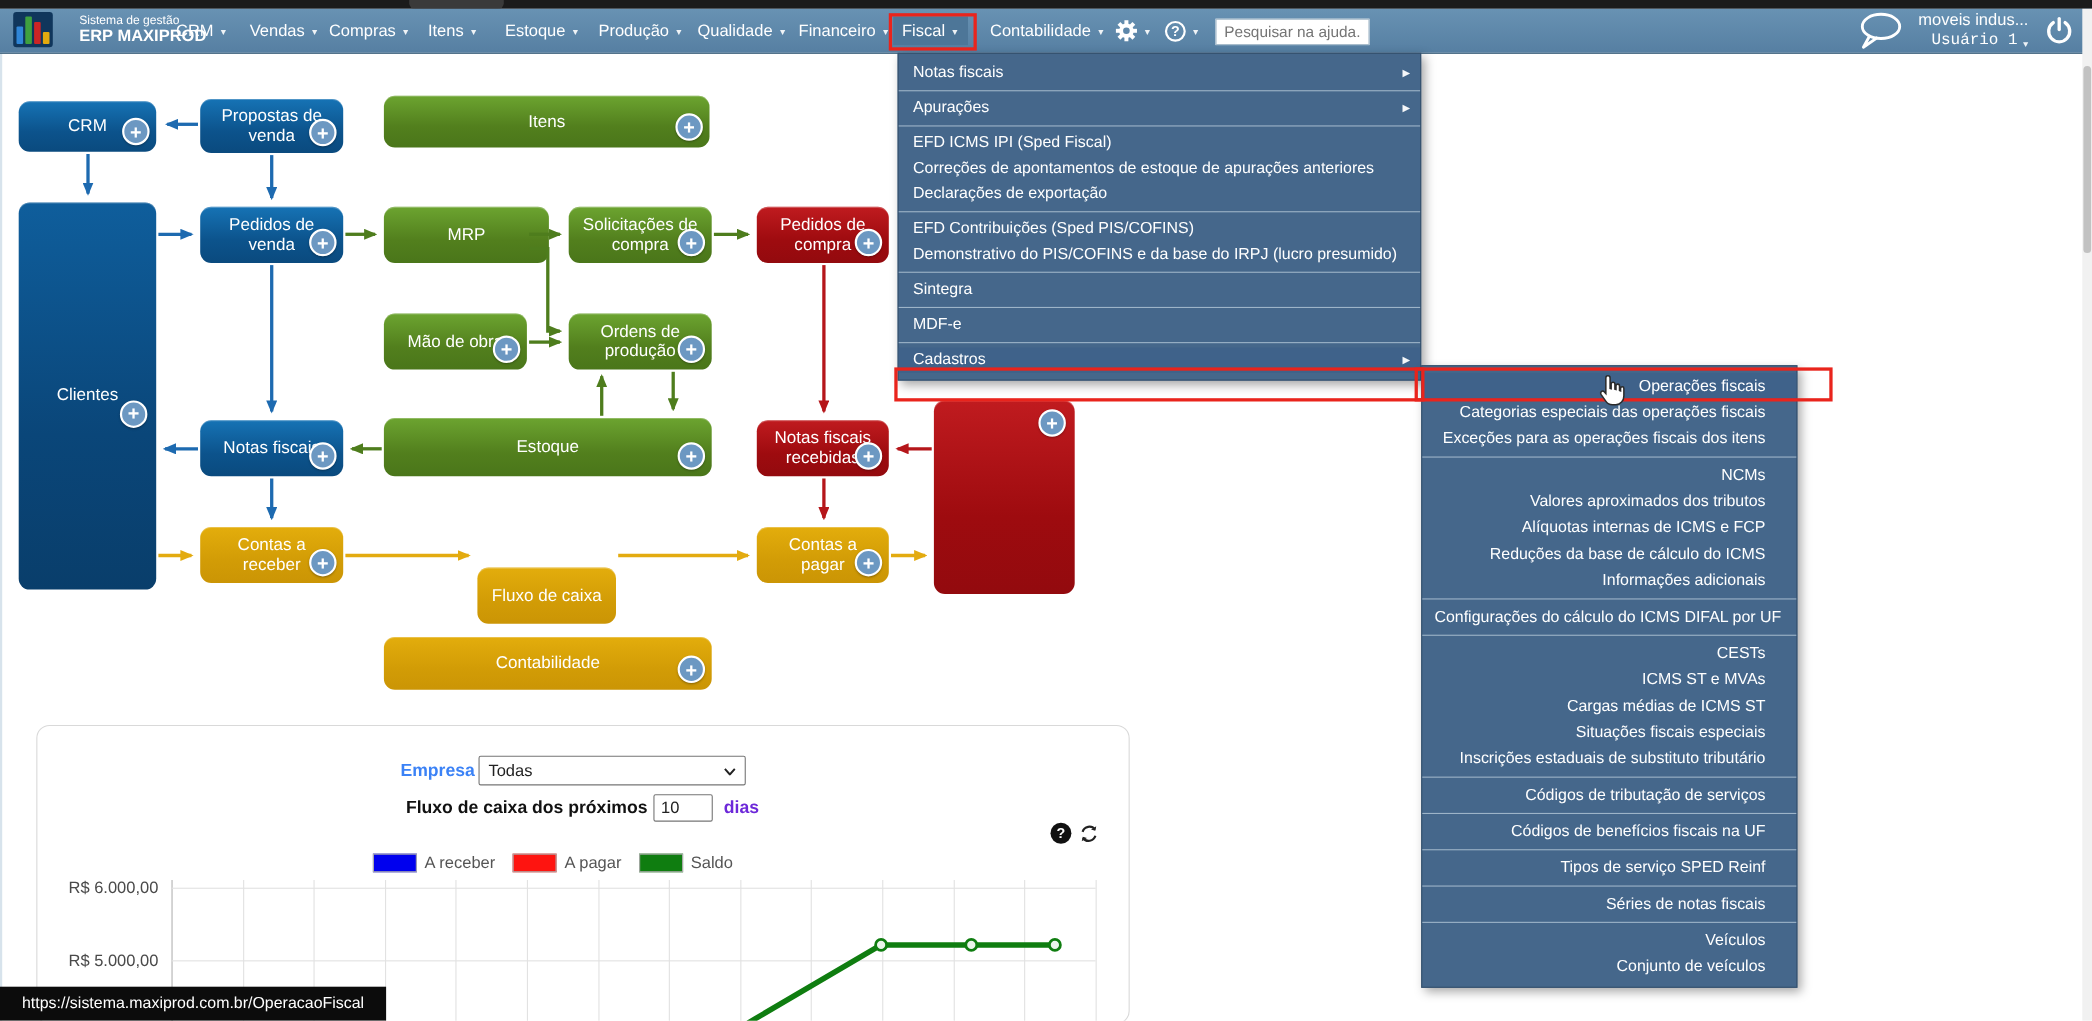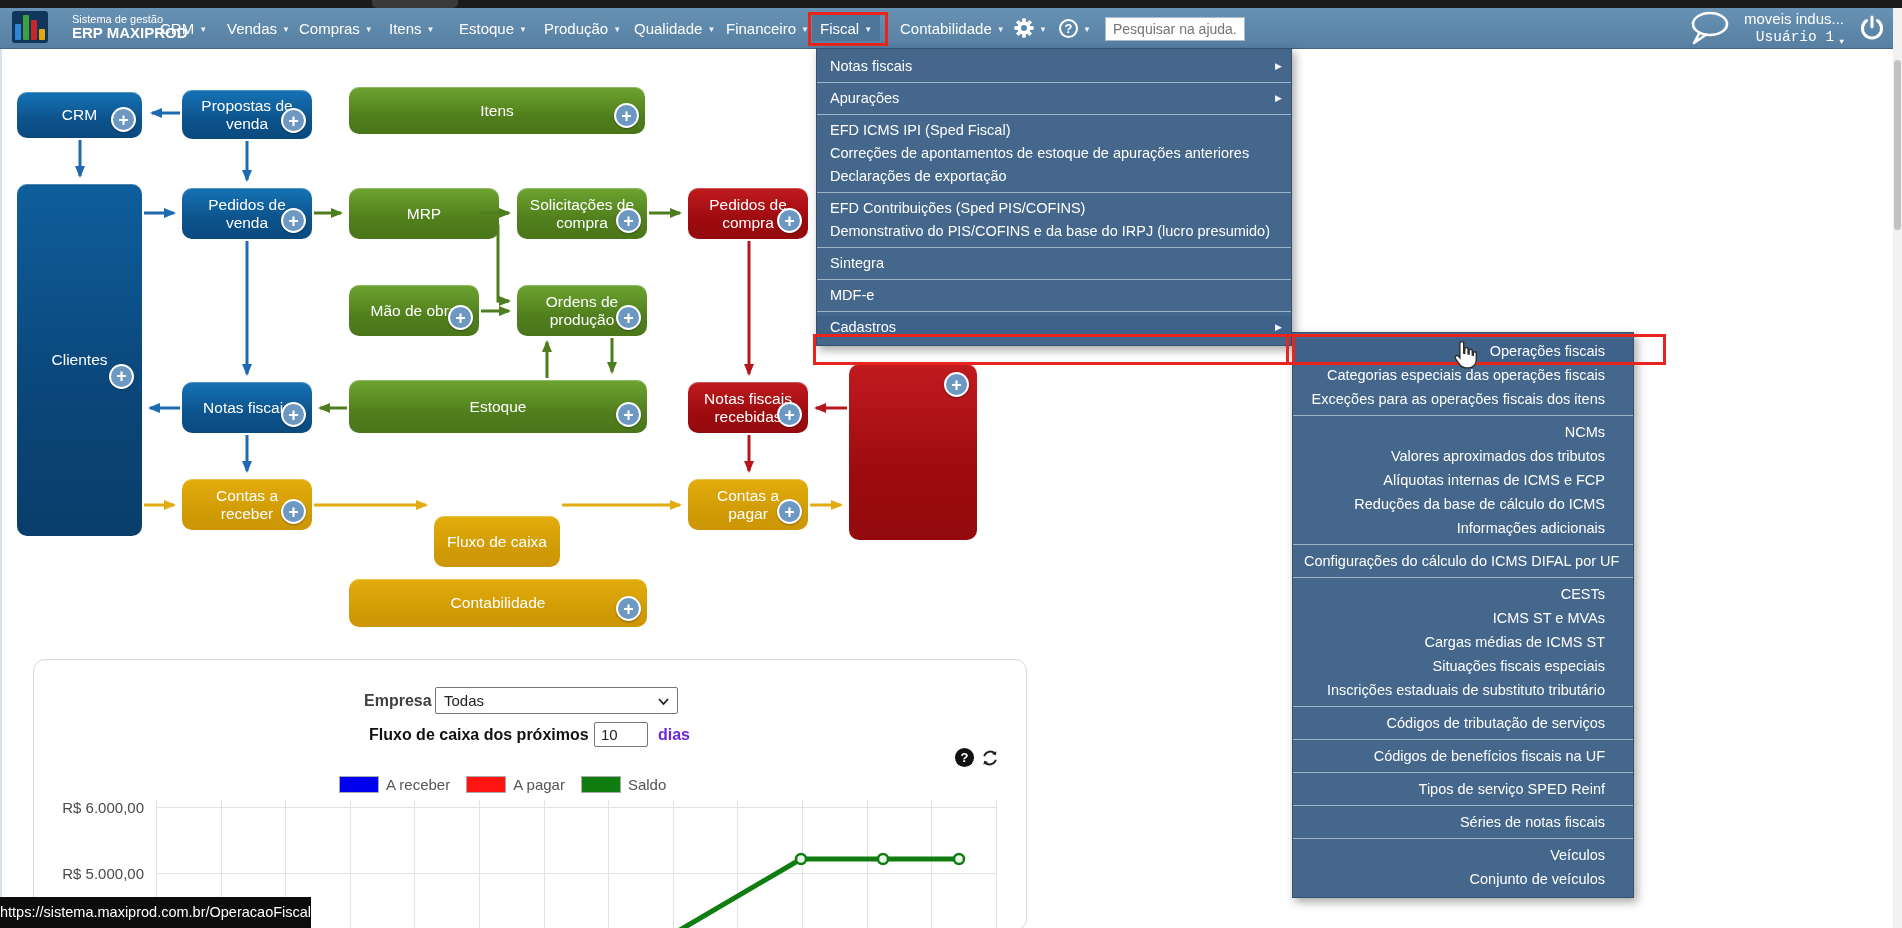--- a/index.html
+++ b/index.html
@@ -3,21 +3,21 @@
 <meta charset="utf-8">
 <style>
   html,body{margin:0;padding:0;width:1902px;height:928px;overflow:hidden;background:#fff;
     font-family:"Liberation Sans",sans-serif;position:relative;}
   
   .topstrip{position:absolute;top:0;left:0;width:1902px;height:8px;background:#1b1b1b;z-index:40;}
   .tab-notch{position:absolute;top:0;left:372px;width:86px;height:8px;background:#3a3a3a;border-radius:0 0 5px 5px;}
   .scroll-track{position:absolute;top:8px;right:0;width:9px;height:920px;background:#f1f1f1;z-index:95;}
   .scroll-thumb{position:absolute;top:52px;left:1px;width:7px;height:170px;background:#c2c2c2;border-radius:4px;}
   .status-tip{position:absolute;left:0;top:897px;height:31px;line-height:31px;background:#0c0c0c;color:#fff;
-    font-size:14.5px;padding:0 0;z-index:90;}
+    font-size:14.5px;padding:0 20px;z-index:90;}
   
   .topbar{position:absolute;top:8px;left:0;width:1902px;height:40px;
     background:linear-gradient(180deg,#6892b3 0%,#5d87aa 55%,#557f a2 100%);
     background:linear-gradient(180deg,#6892b3,#567fa2);color:#fff;z-index:45;border-bottom:1px solid #41647f;}
   .logo{position:absolute;left:12px;top:3px;display:flex;align-items:center;gap:8px;}
   .logo-mark{width:36px;height:32px;background:#10365c;border-radius:3px;display:flex;align-items:flex-end;gap:2px;padding:3px;box-sizing:border-box;}
   .logo-mark i{display:block;border-radius:1px;}
   .lb1{width:7px;height:16px;background:#2f86d8;}
   .lb2{width:7px;height:25px;background:#3fa03f;}
   .lb3{width:7px;height:20px;background:#cc2525;}
@@ -62,21 +62,21 @@
   .dd-item{position:relative;color:#fff;font-size:14.5px;height:23px;line-height:23px;
     padding:0 28px 0 13px;cursor:pointer;white-space:nowrap;}
   #cadastros-submenu .dd-item{height:24px;line-height:24px;padding-left:11px;text-align:right;}
   .dd-item.annotated{background:#3f628a;}
   .sub-arrow{position:absolute;right:9px;top:0;font-size:9px;opacity:.95;}
   .red-ring{position:absolute;border:3px solid #e9241c;z-index:70;pointer-events:none;box-sizing:border-box;}
   #cursor-hand{position:absolute;left:1452px;top:340px;z-index:80;pointer-events:none;}
   
   .card{position:absolute;left:33px;top:659px;width:992px;height:270px;border:1px solid #d9d9d9;
     border-radius:12px;background:#fff;z-index:8;overflow:hidden;}
-  .empresa-label{position:absolute;left:330px;top:32px;width:66px;text-align:left;font-weight:bold;font-size:16px;color:#404040;}
+  .empresa-label{position:absolute;left:330px;top:32px;width:66px;text-align:left;font-weight:bold;font-size:16px;color:#3b82f6;}
   .empresa-select{position:absolute;left:401px;top:27px;width:243px;height:27px;border:1px solid #767676;
     border-radius:2px;background:#fff;display:flex;align-items:center;font-size:15px;color:#222;
     padding:0 26px 0 8px;box-sizing:border-box;cursor:pointer;}
   .select-chev{position:absolute;right:8px;top:10px;}
   .fluxo-label{position:absolute;left:335px;top:66px;font-weight:bold;font-size:16px;color:#111;}
   .days-input{position:absolute;left:560px;top:62px;width:54px;height:25px;border:1px solid #767676;border-radius:2px;
     font-size:15px;padding:0 6px;box-sizing:border-box;font-family:"Liberation Sans",sans-serif;color:#222;}
   .dias-label{position:absolute;left:624px;top:66px;font-weight:bold;font-size:16px;color:#6d28d9;}
   .card-help{position:absolute;left:921px;top:88px;width:19px;height:19px;border-radius:50%;background:#111;color:#fff;
     display:flex;align-items:center;justify-content:center;font-size:13px;font-weight:bold;cursor:pointer;}

